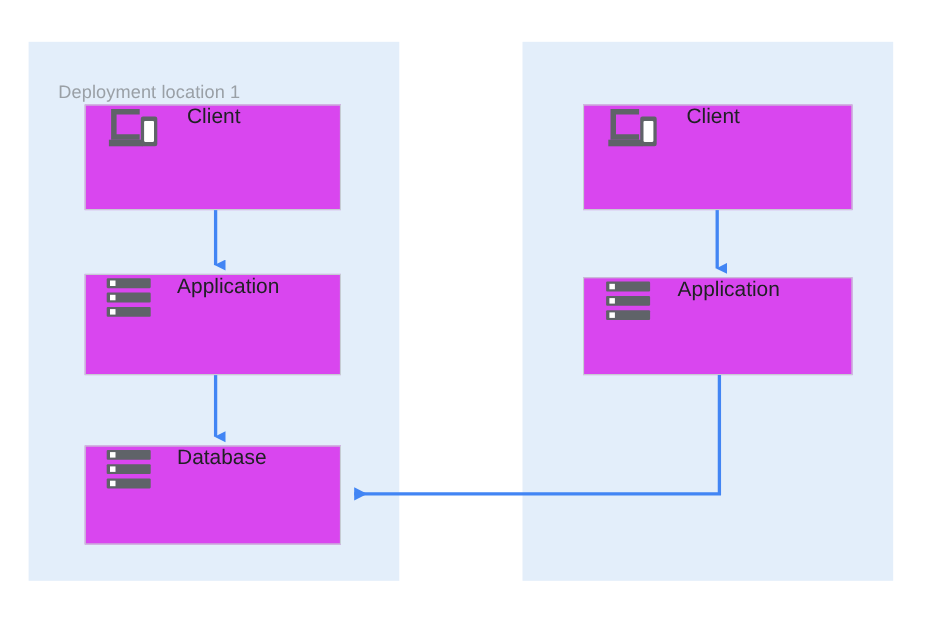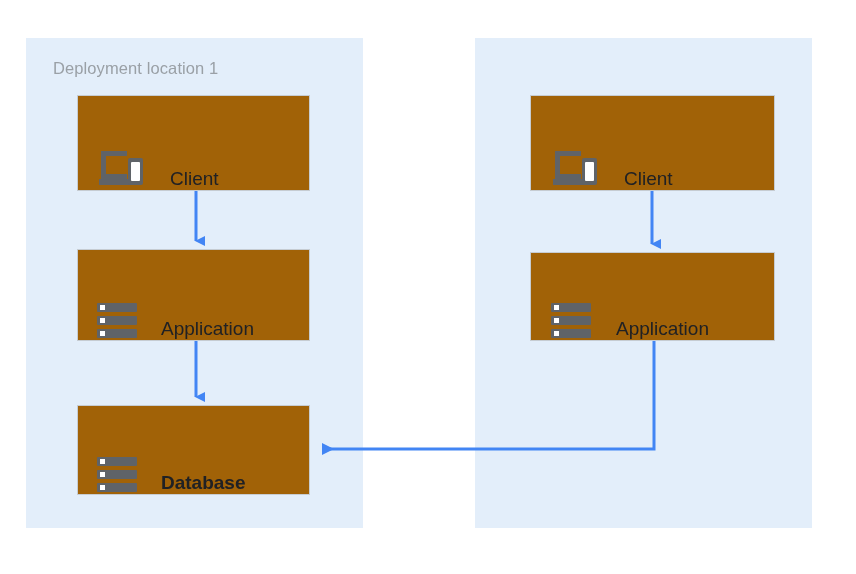--- a/index.html
+++ b/index.html
@@ -22,28 +22,29 @@
     position: absolute;
     background: #e3eefa;
   }
   .zone-label {
     position: absolute;
     color: #9aa0a6;
     font-size: 16.5px;
     line-height: 20px;
     letter-spacing: 0.1px;
     white-space: nowrap;
+    margin-top: 16px;
   }
   .node {
     position: absolute;
-    background: #a16207;
+    background: #d946ef;
     border: 1px solid #c6ccd2;
     box-sizing: border-box;
     display: flex;
-    align-items: flex-end;
+    align-items: flex-start;
   }
   .node-icon {
     flex: 0 0 auto;
     display: flex;
     align-items: center;
     justify-content: center;
   }
   .node-label {
     color: #202124;
     font-size: 19px;
@@ -102,21 +103,21 @@
     <div class="node-icon" style="margin-left:19px;">
       <div class="srv">
         <div class="srv-bar"></div>
         <div class="srv-bar"></div>
         <div class="srv-bar"></div>
       </div>
     </div>
     <div class="node-label" style="margin-left:24px;">Application</div>
   </div>
 
-  <div class="node" style="left:77px; top:405px; width:233px; height:90px;font-weight:bold;">
+  <div class="node" style="left:77px; top:405px; width:233px; height:90px;">
     <div class="node-icon" style="margin-left:19px;">
       <div class="srv">
         <div class="srv-bar"></div>
         <div class="srv-bar"></div>
         <div class="srv-bar"></div>
       </div>
     </div>
     <div class="node-label" style="margin-left:24px;">Database</div>
   </div>
 

